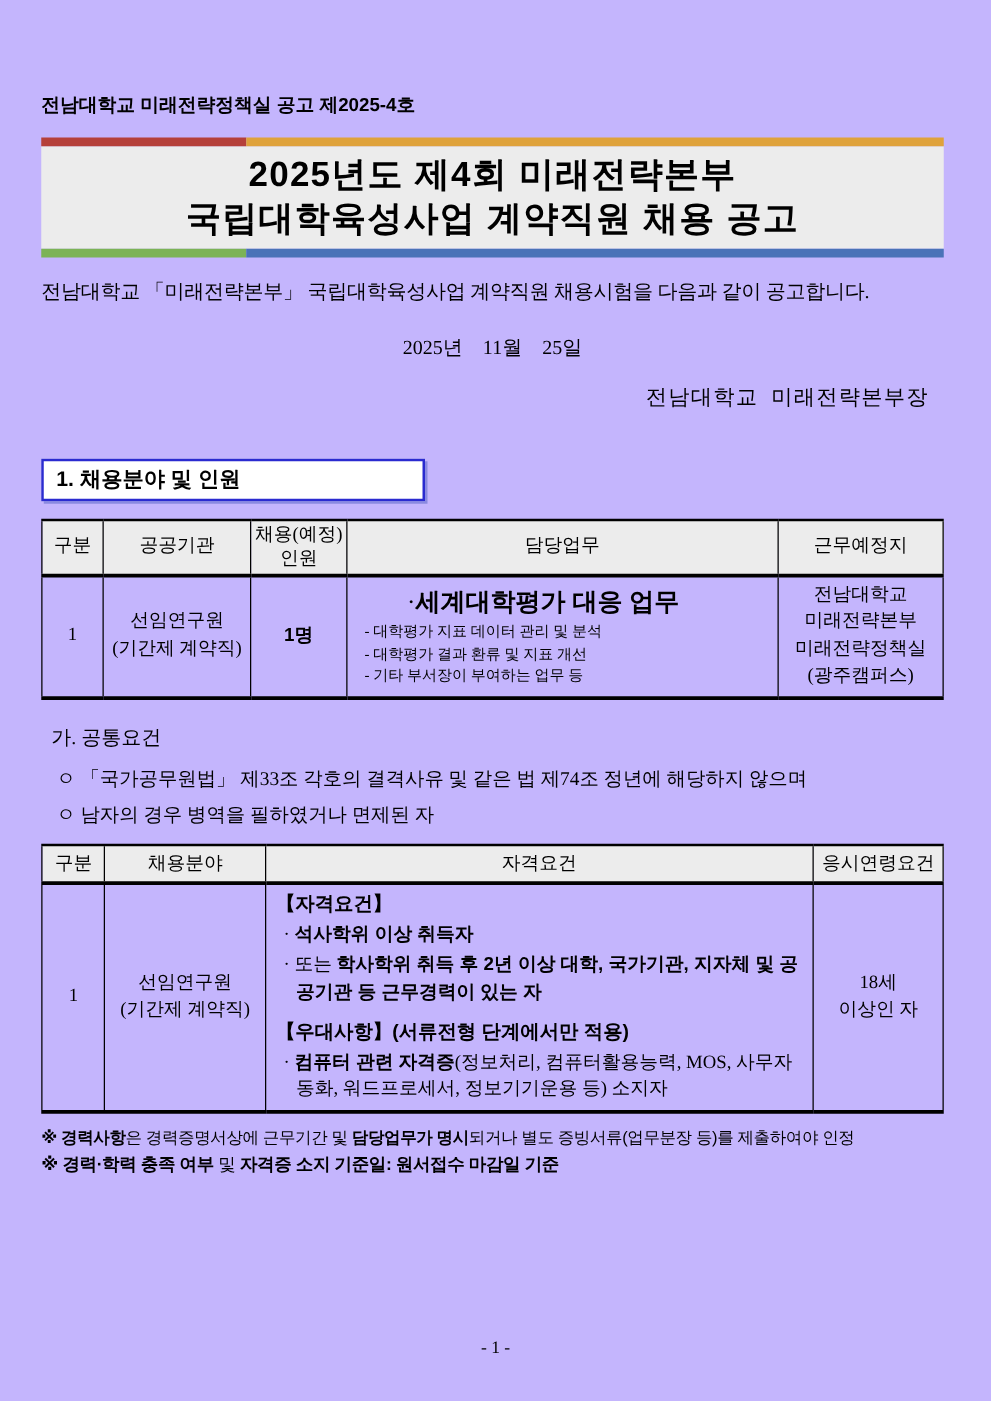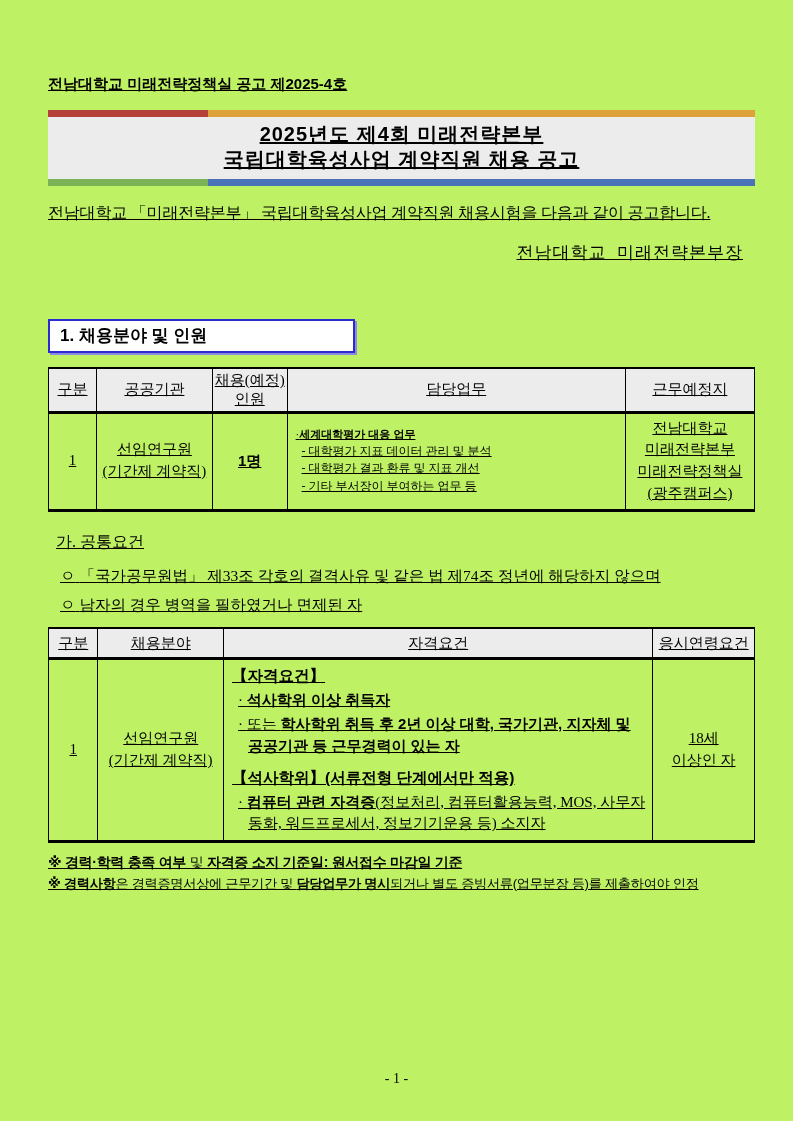--- a/index.html
+++ b/index.html
@@ -1,26 +1,25 @@
 <!DOCTYPE html>
 <html><head>
 <meta charset="utf-8">
 <style>
   html,body { margin:0; padding:0; background:#fff; }
   .page {
     position:relative;
     width:793px; height:1121px;
     margin:0 auto;
-    background:#bef264;
+    background:#c4b5fd;
     box-sizing:border-box;
-    padding:75px 38px 0 48px;
+    padding:75px 38px 0 33px;
     font-family:"Liberation Serif","DejaVu Serif",serif;
     color:#000;
     overflow:hidden;
-    text-decoration:underline;
   }
 
   
   .notice-no {
     font-family:"Liberation Sans","DejaVu Sans",sans-serif;
     font-weight:bold; font-size:15px; letter-spacing:0;
   }
 
   
   .banner { margin-top:16px; }
@@ -29,29 +28,29 @@
   .banner .bar .seg-b { flex:1; }
   .bar-top .seg-a { background:#b5403a; }
   .bar-top .seg-b { background:#dfa23b; }
   .bar-bottom .seg-a { background:#7cb356; }
   .bar-bottom .seg-b { background:#4a72b8; }
   .banner-body {
     background:#ececec; text-align:center; padding:5px 0 7px 0;
   }
   .banner-title {
     font-family:"Liberation Sans","DejaVu Sans",sans-serif;
-    font-weight:bold; font-size:20px; line-height:1.25; letter-spacing:1px;
+    font-weight:bold; font-size:28px; line-height:1.25; letter-spacing:1px;
   }
 
   .intro { margin-top:17px; font-size:16px; letter-spacing:-0.2px; }
   .date-line { margin-top:24px; text-align:center; font-size:16px; white-space:pre; }
   .signer-line { margin-top:17px; text-align:right; font-size:17px; padding-right:12px; white-space:pre; letter-spacing:1px; }
 
   
-  .section-box-wrap { margin-top:55px; }
+  .section-box-wrap { margin-top:38px; }
   .section-box-wrap.second { margin-top:36px; }
   .section-box {
     display:inline-block; box-sizing:border-box;
     min-width:307px;
     border:2px solid #2b2bd0;
     box-shadow:2px 2px 0 0 #8a8ae0;
     background:#fff;
     padding:3px 12px 4px 10px;
   }
   .section-box .txt {
@@ -74,21 +73,21 @@
   }
   .t1 { margin-top:14px; }
   .t1 th { height:34px; }
   .t1 td { height:84px; }
   .t2 { margin-top:8px; }
   .t2 th { height:24px; }
   .t2 td { height:168px; }
   td.left { text-align:left; padding-left:8px; padding-right:4px; }
   .pre { white-space:pre-line; }
 
-  .duty-title-line { font-size:11px; }
+  .duty-title-line { font-size:20px;margin-left:40px; }
   .duty-title-line .b {
     font-family:"Liberation Sans","DejaVu Sans",sans-serif; font-weight:bold;
   }
   .duty-line { font-size:12px; }
 
   .bold-g { font-family:"Liberation Sans","DejaVu Sans",sans-serif; font-weight:bold; }
 
   
   .sub-head { margin-top:20px; font-size:16px; padding-left:8px; }
   .sub-head.b2 { margin-top:14px; }
@@ -132,20 +131,21 @@
       <div class="banner-title">국립대학육성사업 계약직원 채용 공고</div>
     </div>
     <div class="bar bar-bottom">
       <div class="seg-a"></div>
       <div class="seg-b"></div>
     </div>
   </div>
 
   <div class="intro">전남대학교 「미래전략본부」 국립대학육성사업 계약직원 채용시험을 다음과 같이 공고합니다.</div>
 
+  <div class="date-line">2025년    11월    25일</div>
 
   <div class="signer-line">전남대학교  미래전략본부장</div>
 
   <div class="section-box-wrap">
     <div class="section-box">
       <span class="txt">1. 채용분야 및 인원</span>
     </div>
   </div>
 
   <table class="tbl t1">
@@ -218,33 +218,33 @@
     </thead>
     <tbody>
       <tr>
         <td>1</td>
         <td class="pre">선임연구원
 (기간제 계약직)</td>
         <td class="left">
           <div class="q-line q-head">【자격요건】</div>
           <div class="q-line q-item"><span>·</span> <span class="bold-g">석사학위 이상 취득자</span></div>
           <div class="q-line q-item"><span>·</span> <span>또는 </span><span class="bold-g">학사학위 취득 후 2년 이상 대학, 국가기관, 지자체 및 공공기관 등 근무경력이 있는 자</span></div>
-          <div class="q-line q-head q-gap"><span>【석사학위】</span><span>(서류전형 단계에서만 적용)</span></div>
+          <div class="q-line q-head q-gap"><span>【우대사항】</span><span>(서류전형 단계에서만 적용)</span></div>
           <div class="q-line q-item"><span>·</span> <span class="bold-g">컴퓨터 관련 자격증</span><span>(정보처리, 컴퓨터활용능력, MOS, 사무자동화, 워드프로세서, 정보기기운용 등) 소지자</span></div>
         </td>
         <td class="pre">18세
 이상인 자</td>
       </tr>
     </tbody>
   </table>
 
   <div class="notes">
+    <div class="note-line smaller">
+      <span class="nb">※ 경력사항</span><span class="nn">은 경력증명서상에 근무기간 및 </span><span class="nb">담당업무가 명시</span><span class="nn">되거나 별도 증빙서류(업무분장 등)를 제출하여야 인정</span>
+    </div>
     <div class="note-line">
       <span class="nb">※ 경력·학력 충족 여부</span><span class="nn"> 및 </span><span class="nb">자격증 소지 기준일: 원서접수 마감일 기준</span>
     </div>
-    <div class="note-line smaller">
-      <span class="nb">※ 경력사항</span><span class="nn">은 경력증명서상에 근무기간 및 </span><span class="nb">담당업무가 명시</span><span class="nn">되거나 별도 증빙서류(업무분장 등)를 제출하여야 인정</span>
-    </div>
   </div>
 
   <div class="page-num">- 1 -</div>
 
 </div>
 
 </body></html>

